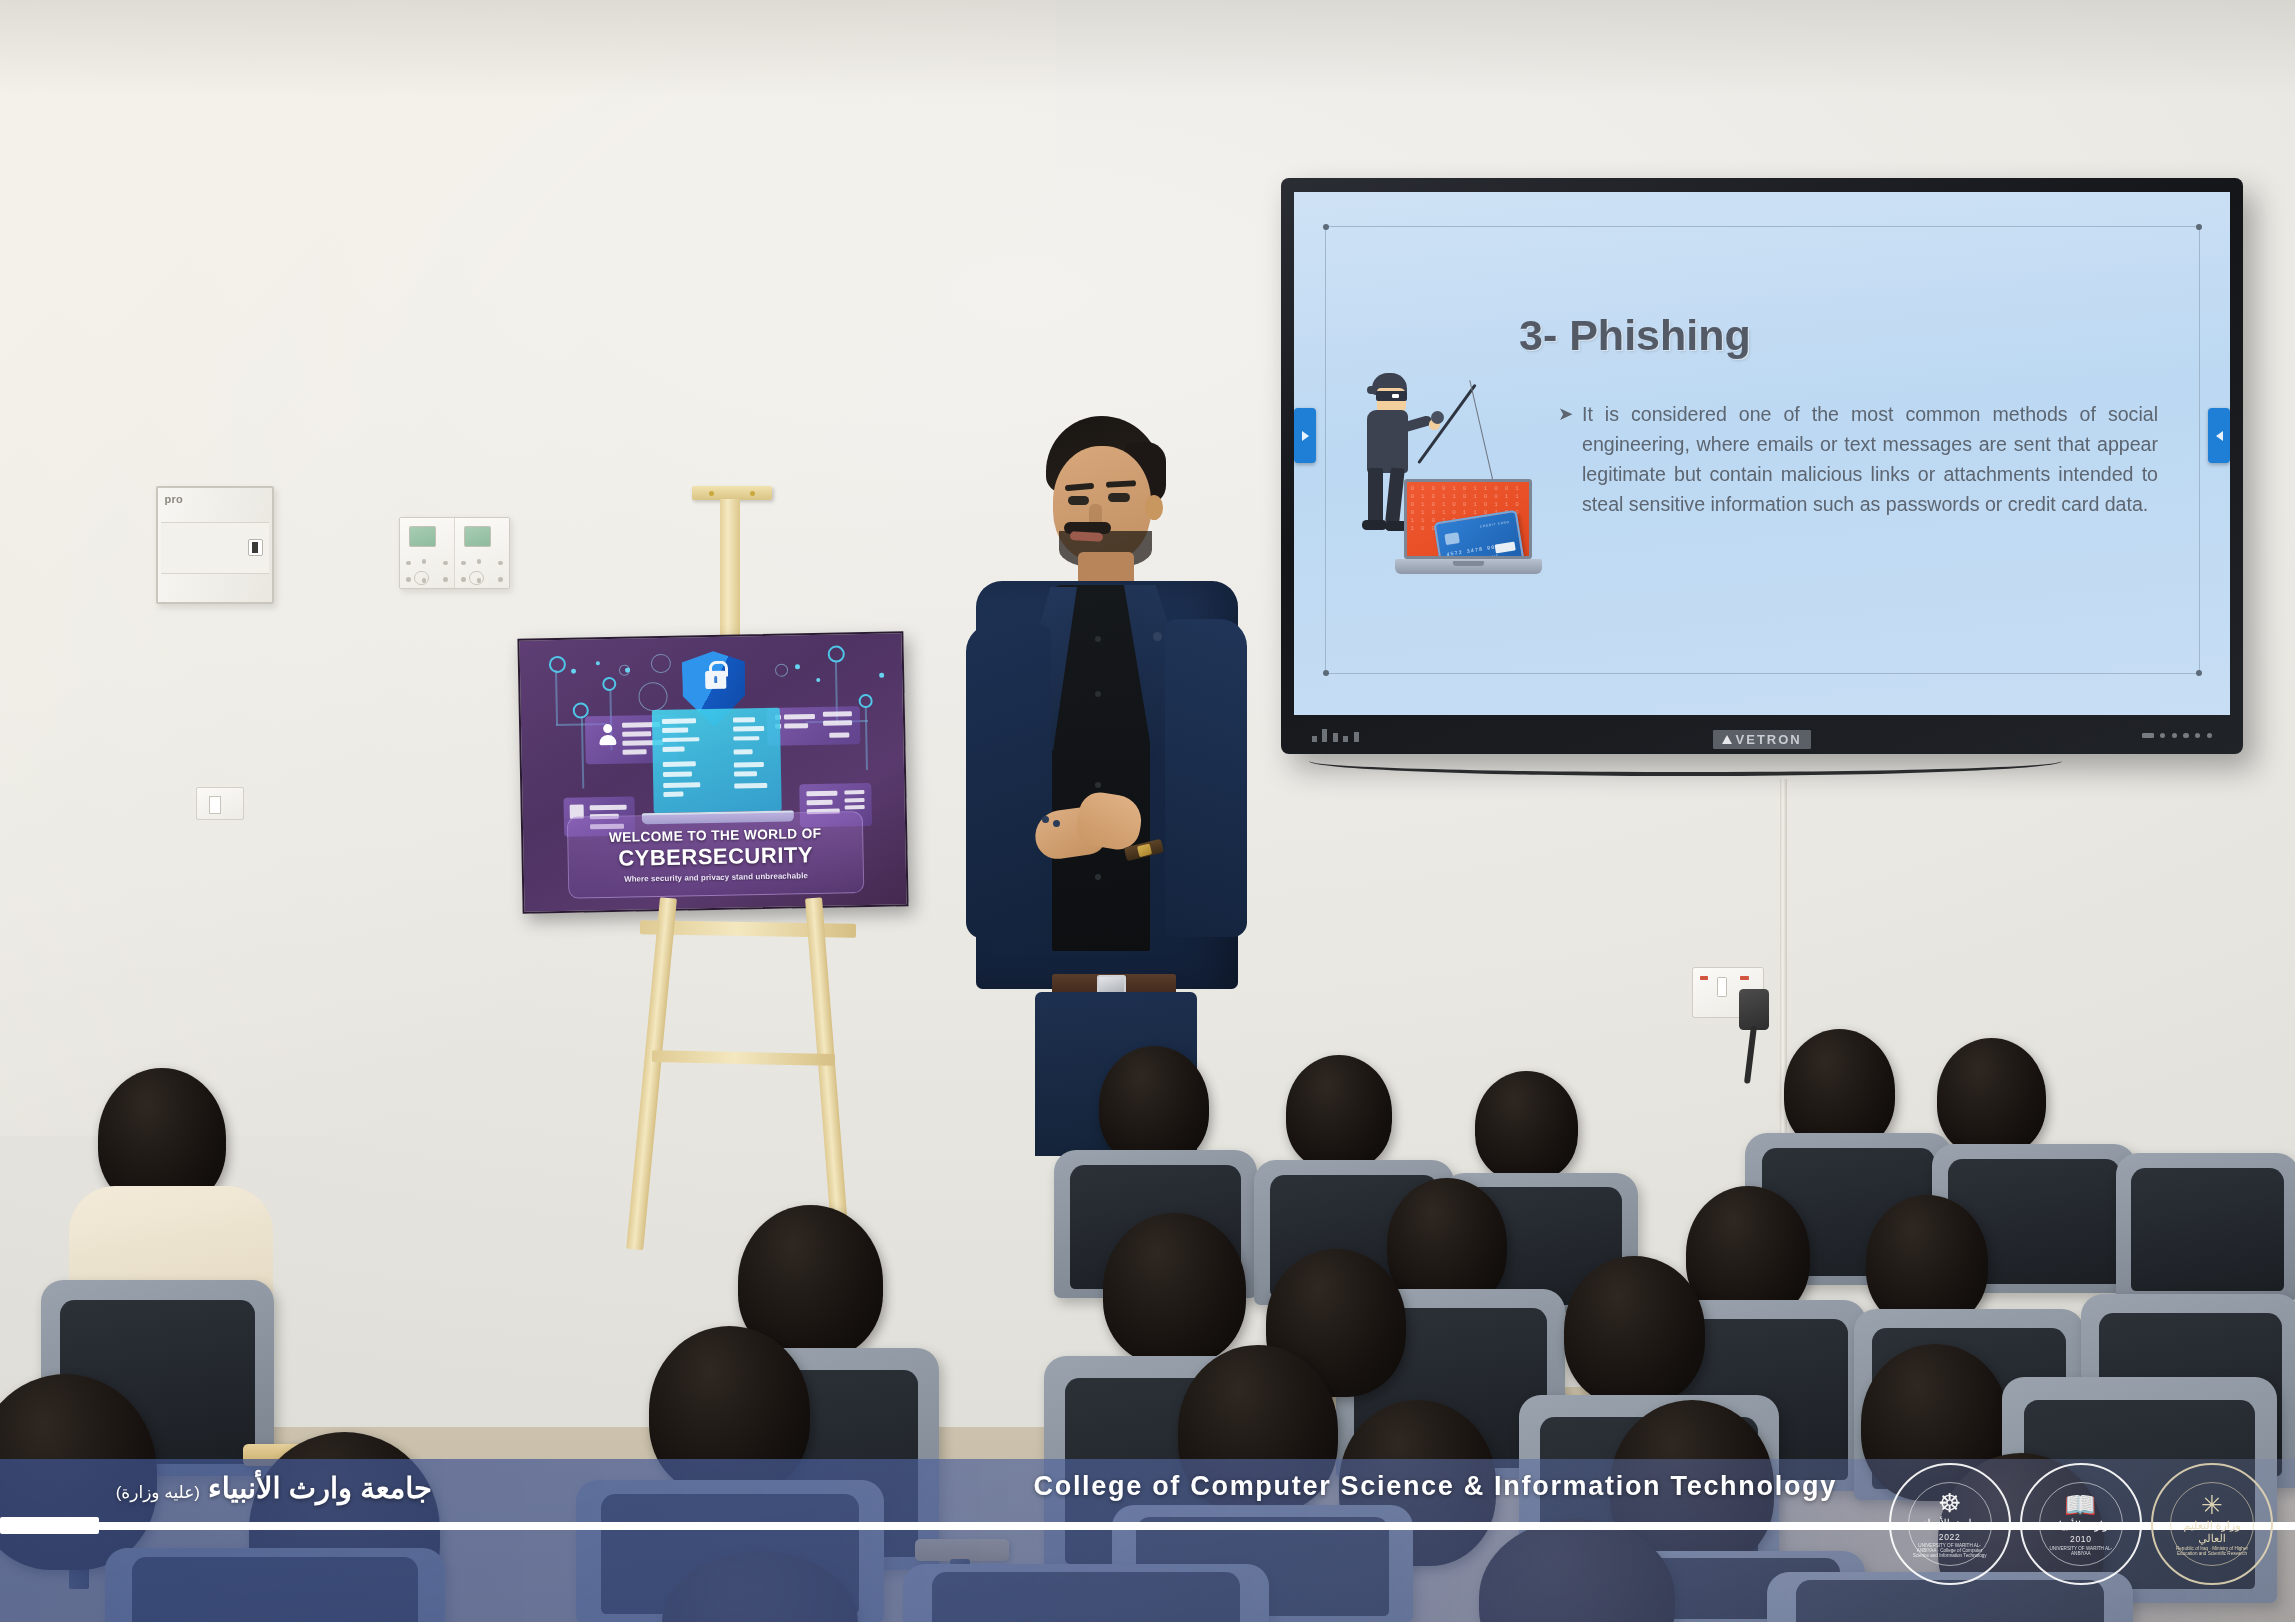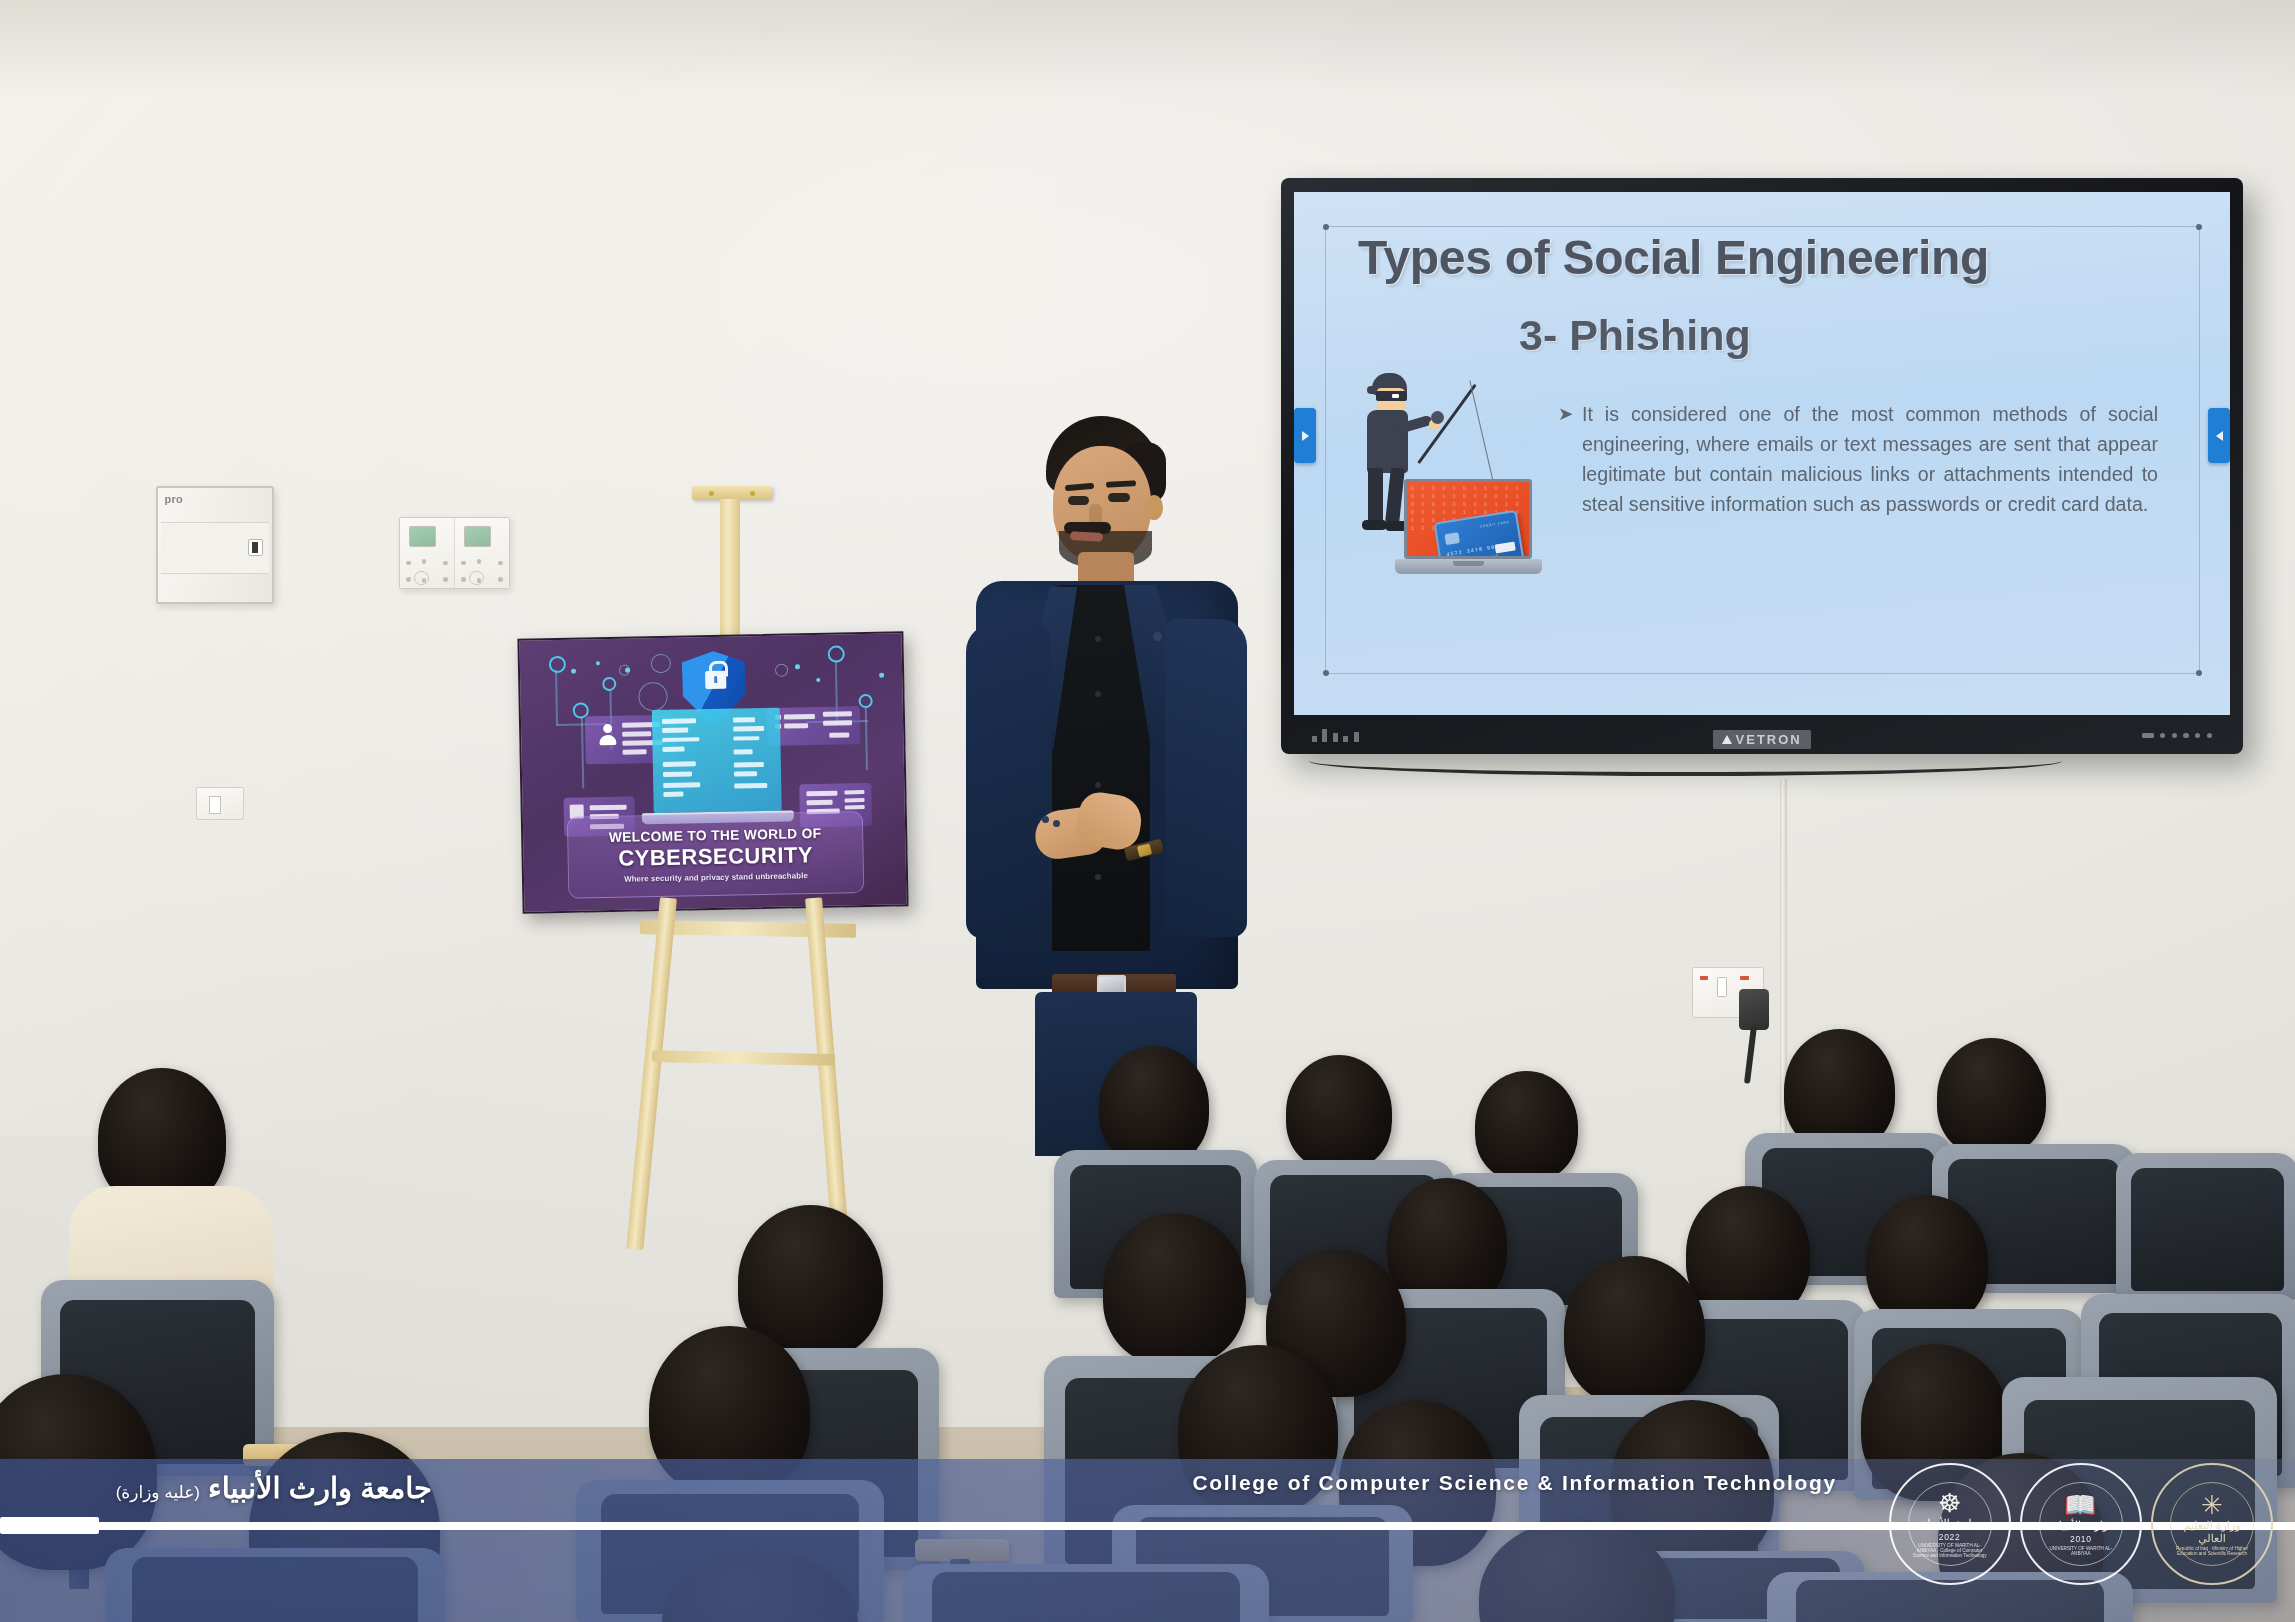--- a/index.html
+++ b/index.html
@@ -508,21 +508,21 @@
   }
   .uni-name .small{ font-size:17px; font-weight:400; }
   .college-block{
     position:absolute; right:458px; top:9.2px; text-align:right;
   }
   .college-ar{
     color:#fff; font-size:36px; font-weight:700; direction:rtl;
     text-shadow:0 1.3px 5.2px rgba(0,0,0,.45); line-height:1.15;
   }
   .college-en{
-    color:#fff; font-size:21px; font-weight:700; letter-spacing:1.7px;
+    color:#fff; font-size:27px; font-weight:700; letter-spacing:1.7px;
     margin-top:2.6px; text-shadow:0 1.3px 4.6px rgba(0,0,0,.45);
   }
   .logos{
     position:absolute; right:22px; top:3.9px; display:flex; gap:9.2px; align-items:center;
   }
   .logo{
     width:122px; height:122px; border-radius:50%;
     border:2.6px solid rgba(255,255,255,.92);
     display:flex; align-items:center; justify-content:center;
     position:relative; overflow:hidden;
@@ -605,21 +605,20 @@
           <span class="arr"></span>
         </div>
 
       <div class="slide-frame">
         <i class="fdot tl"></i>
           <i class="fdot tr"></i>
           <i class="fdot bl"></i>
           <i class="fdot br"></i>
       </div>
 
-      <div class="slide-title">Types of Social Engineering</div>
       <div class="slide-sub">3- Phishing</div>
       <div class="slide-bullet">➤</div>
       <div class="slide-body">It is considered one of the most common methods of social engineering, where emails or text messages are sent that appear legitimate but contain malicious links or attachments intended to steal sensitive information such as passwords or credit card data.</div>
 
       <div class="illus">
         <div class="thief">
           <div class="th-hood"></div>
             <div class="th-hood2"></div>
           <div class="th-face"></div>
             <div class="th-mask"></div>

